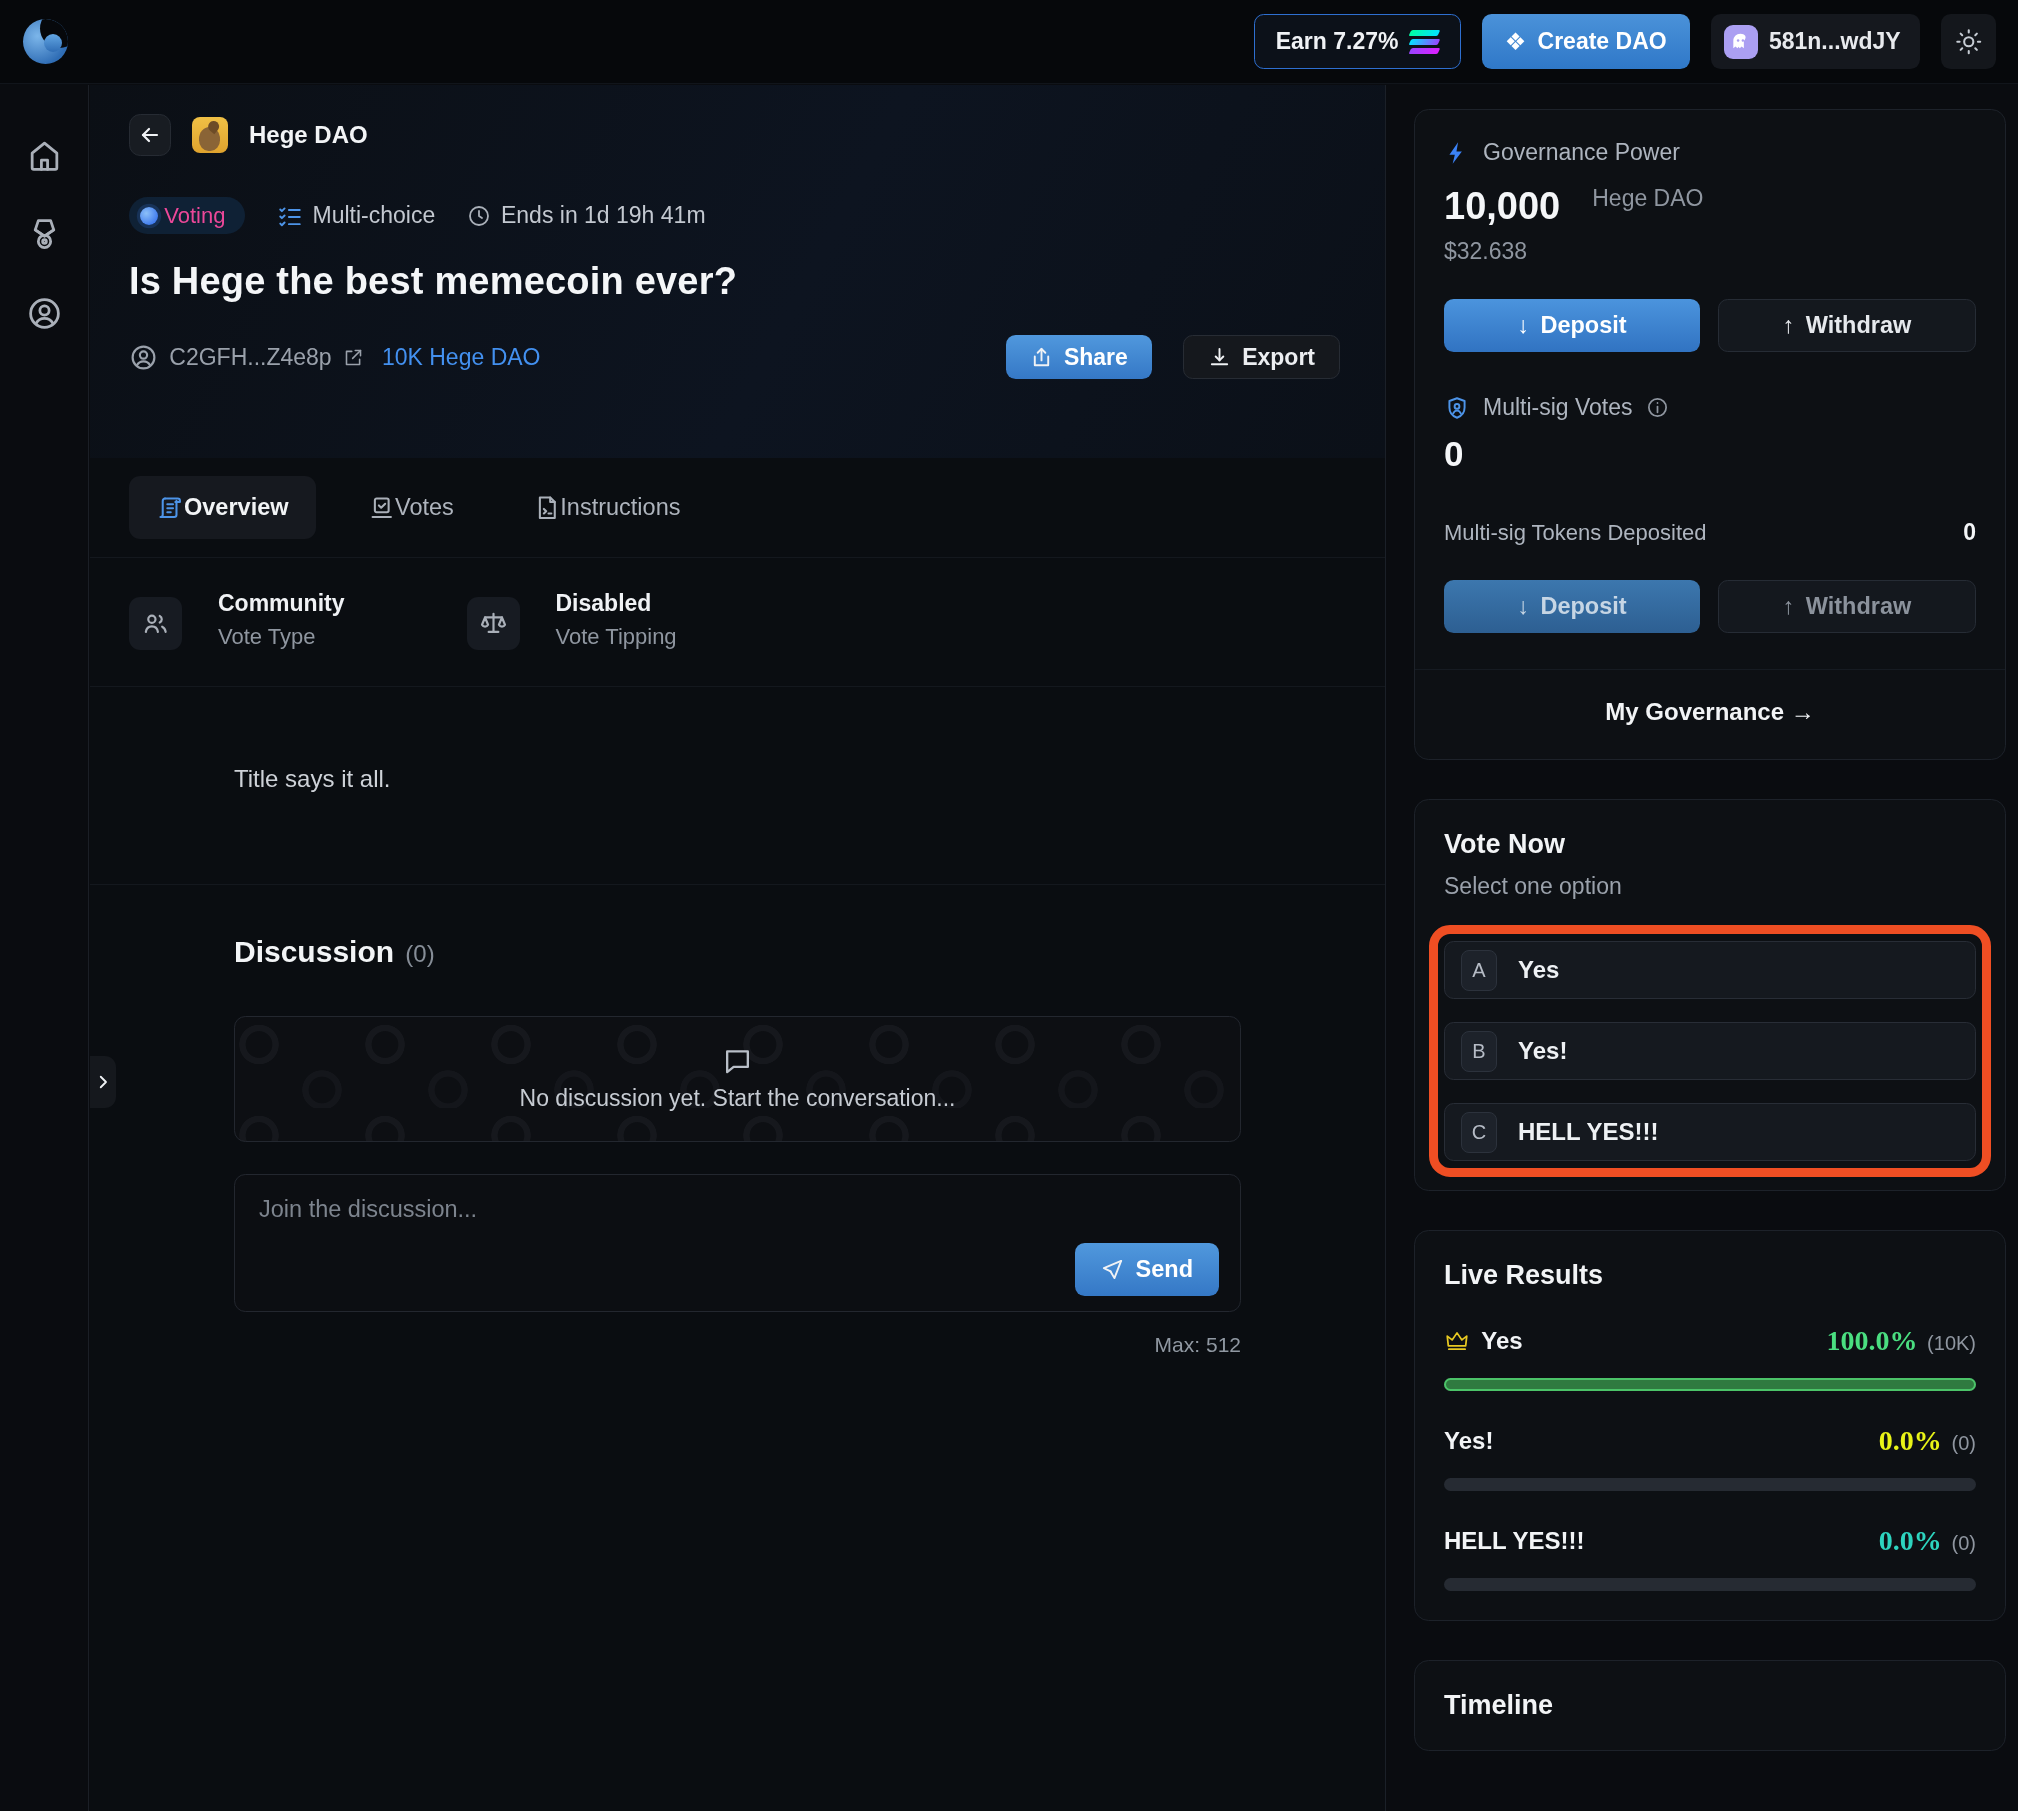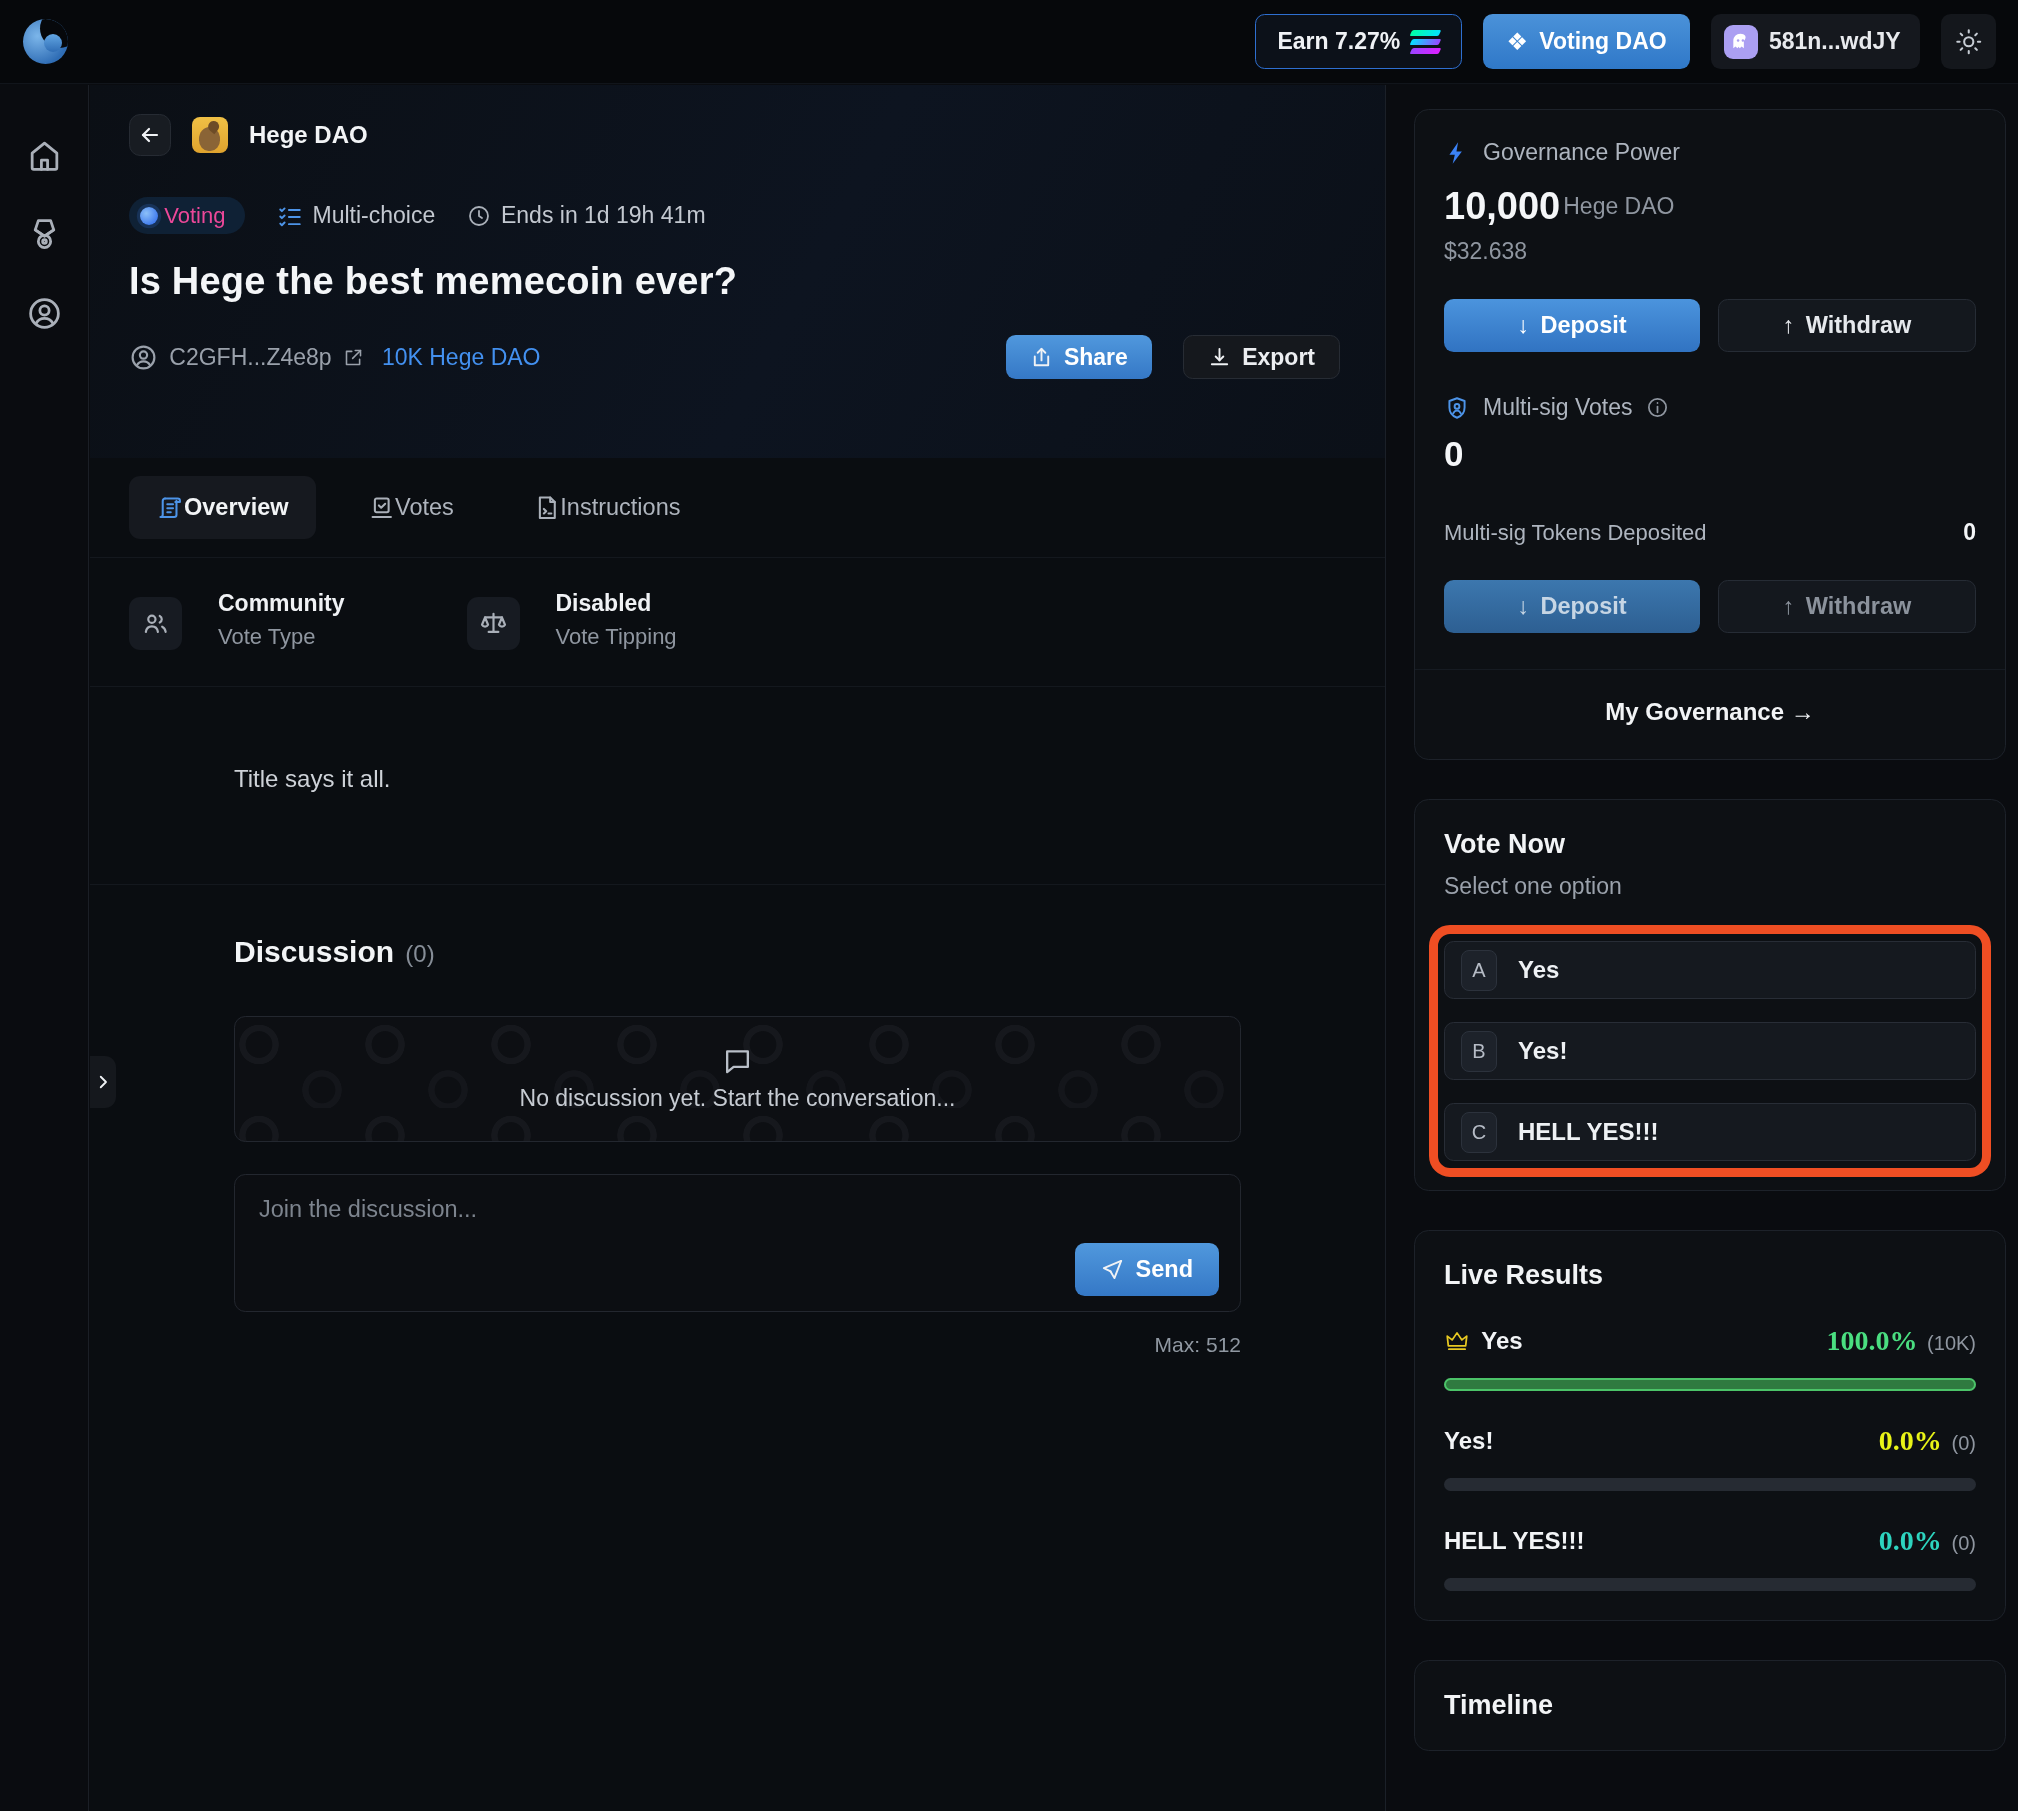--- a/index.html
+++ b/index.html
@@ -126,21 +126,21 @@
     background:#15181d; border-radius:0 11.3px 11.3px 0; display:flex; align-items:center;
     justify-content:center; cursor:pointer; font-size:19.4px; color:#cfd4da; }
 
   
   .rightpanel{ position:absolute; left:1387px; top:85px; right:0; bottom:0;
     padding:24px 12px 0 27px; overflow:hidden; }
   .card{ width:592px; background:#0d1014; border:0.8px solid #1d222a; border-radius:14.6px;
     padding:29px; margin-bottom:39px; }
 
   .gp-head{ display:flex; align-items:center; gap:13px; font-size:23px; color:#aeb5bf; }
-  .gp-amount-row{ margin-top:19.4px; display:flex; align-items:center; gap:3px; }
+  .gp-amount-row{ margin-top:19.4px; display:flex; align-items:flex-start; gap:32px; }
   .gp-amount{ font-size:38px; font-weight:700; color:#f4f6f8; }
   .gp-token{ font-size:23px; color:#8f96a0; }
   .gp-usd{ margin-top:9.7px; font-size:23px; color:#8f96a0; }
   .btn-pair{ display:flex; gap:18px; margin-top:34px; }
   .btn-pair .btn{ flex:1; height:53px; font-size:23.5px; }
   .deposit-btn{ background:linear-gradient(#4b94dd,#3173c2); color:#fff; }
   .withdraw-btn{ background:#14181e; border:0.8px solid #262c35; color:#e6e9ed; }
   .deposit-btn.dim{ background:linear-gradient(#3c77ae,#2d5f92); color:rgba(255,255,255,.72); }
   .withdraw-btn.dim{ color:#8b929c; }
   .ms-head{ display:flex; align-items:center; gap:13px; margin-top:42px; font-size:23px; color:#aeb5bf; }
@@ -190,21 +190,21 @@
     <div class="btn earn-btn">
       <span>Earn 7.27%</span>
       <span class="sol-icon">
           <span></span>
           <span></span>
           <span></span>
         </span>
     </div>
     <div class="btn create-btn">
       <span class="sparkle">❖</span>
-      <span>Voting DAO</span>
+      <span>Create DAO</span>
     </div>
     <div class="btn wallet-btn">
       <span class="ghost">
         <svg width="23" height="23" viewBox="0 0 24 24">
             <path d="M12 4c-4.4 0-7.5 3.2-7.5 7.6V19l2.3-1.8 2 1.8 1.2-1.5 1.2 1.5 2-1.8 2.3 1.8v-7.4C19.5 7.2 16.4 4 12 4z" fill="#fff"></path>
             <circle cx="9.5" cy="11" r="1.3" fill="#ab9ff2"></circle>
             <circle cx="14.5" cy="11" r="1.3" fill="#ab9ff2"></circle>
           </svg>
       </span>
       <span>581n...wdJY</span>

